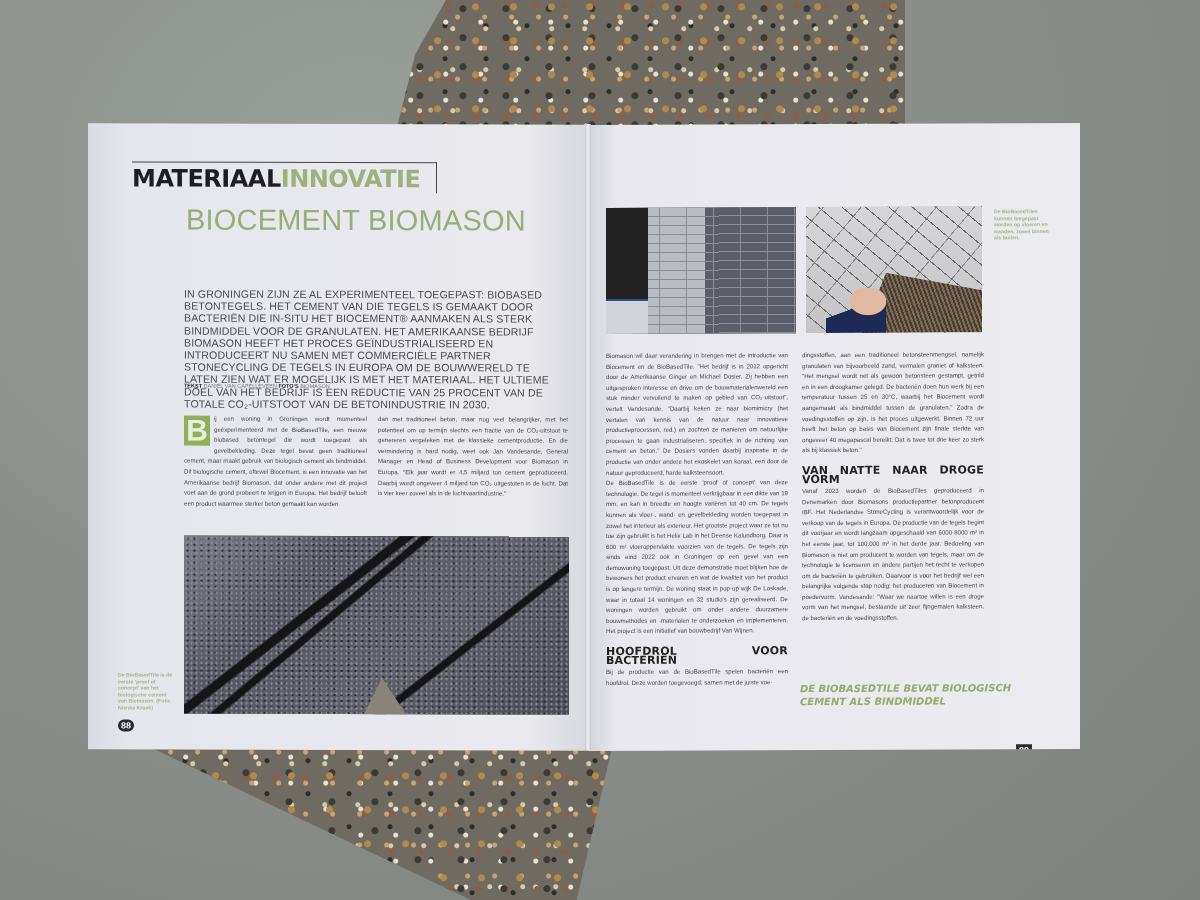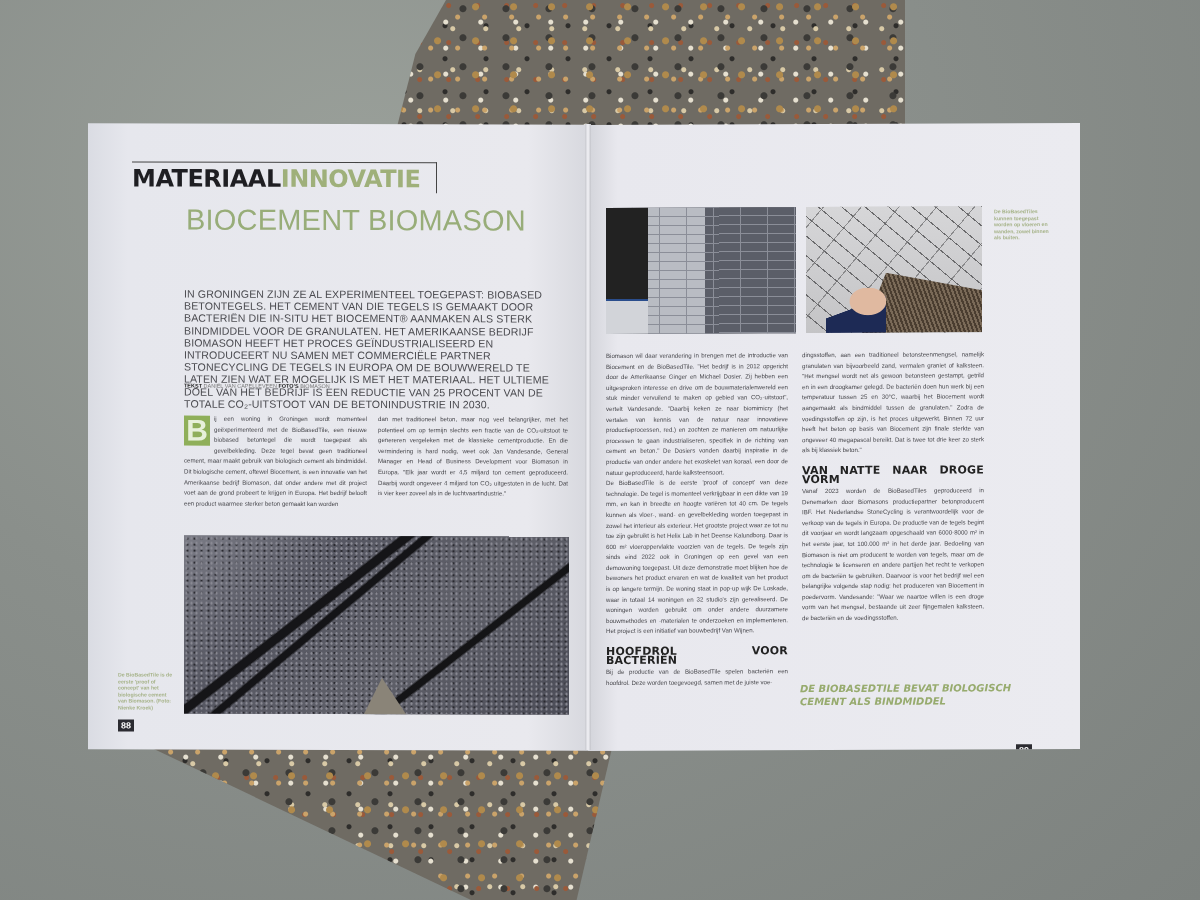--- a/index.html
+++ b/index.html
@@ -113,21 +113,21 @@
     clip-path: polygon(30% 100%, 60% 20%, 100% 100%);
   }
   .caption {
     position: absolute; font-size: 5.2px; line-height: 6.6px; color: #a6b389; font-weight: 700;
   }
   .caption-l { left: 30px; top: 548px; width: 56px; }
   .folio {
     position: absolute; background: #2b2b31; color: #fff; font-weight: 900;
     font-size: 9px; padding: 1px 3px; line-height: 10px;
   }
-  .folio-l { left: 30px; top: 596px; }
+  .folio-l { left: 30px; top: 596px; border-radius: 6px; }
   
   .photo-brick {
     left: 18px; top: 83px; width: 190px; height: 126px;
     background-color: #55575f;
     background-image:
       repeating-linear-gradient(0deg, #8b8e98 0 1px, transparent 1px 9px),
       repeating-linear-gradient(90deg, transparent 0 26px, #8b8e98 26px 27px),
       linear-gradient(90deg, #1a1a1a 0 22%, #b9bcc3 22% 52%, #5b5e68 52% 100%);
   }
   .photo-brick .window-edge {

